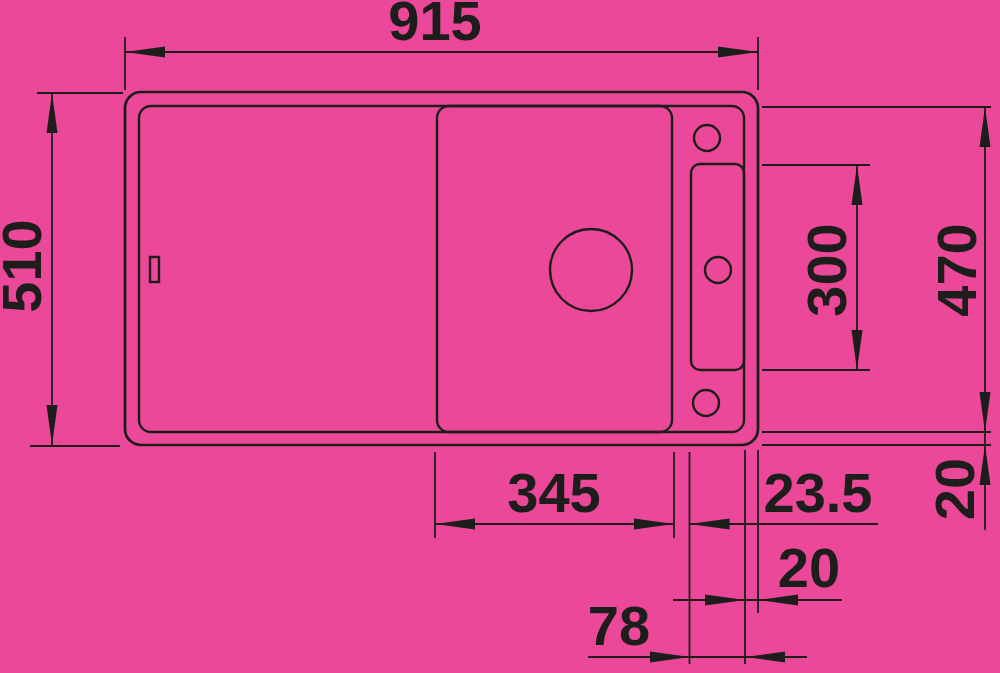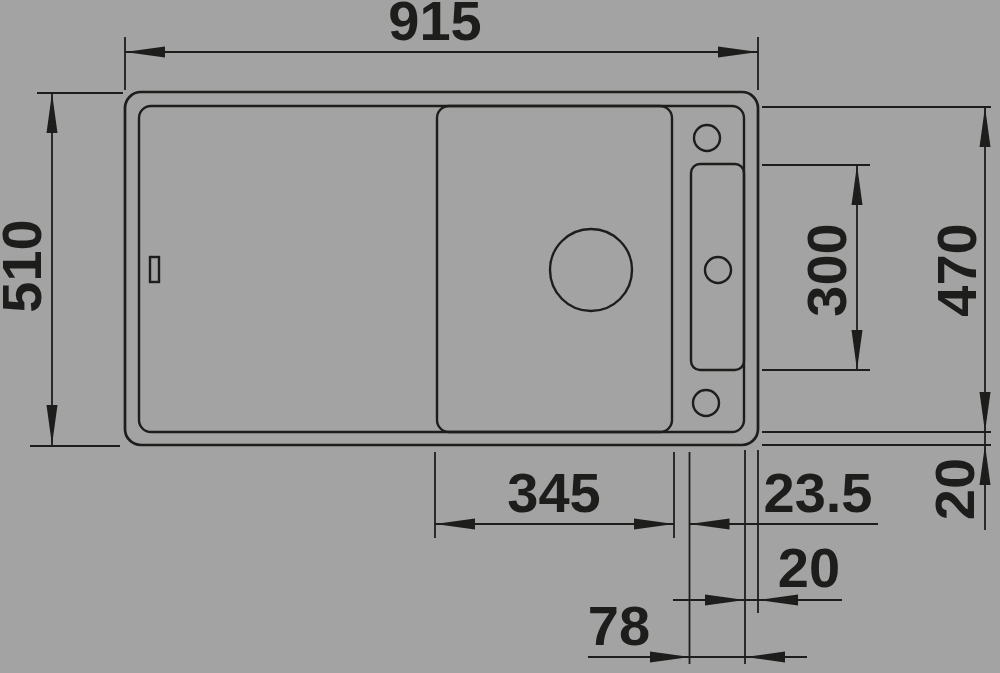--- a/index.html
+++ b/index.html
@@ -6,21 +6,21 @@
     margin: 0;
     padding: 0;
     background: #ffffff;
     width: 1000px;
     height: 673px;
     overflow: hidden;
   }
   .drawing-wrap {
     width: 1000px;
     height: 673px;
-    background: #a3a3a3;
+    background: #ec4899;
   }
   svg {
     display: block;
   }
   .outline {
     fill: none;
     stroke: #1d1d1b;
     stroke-width: 2.4;
   }
   .outline-heavy {

